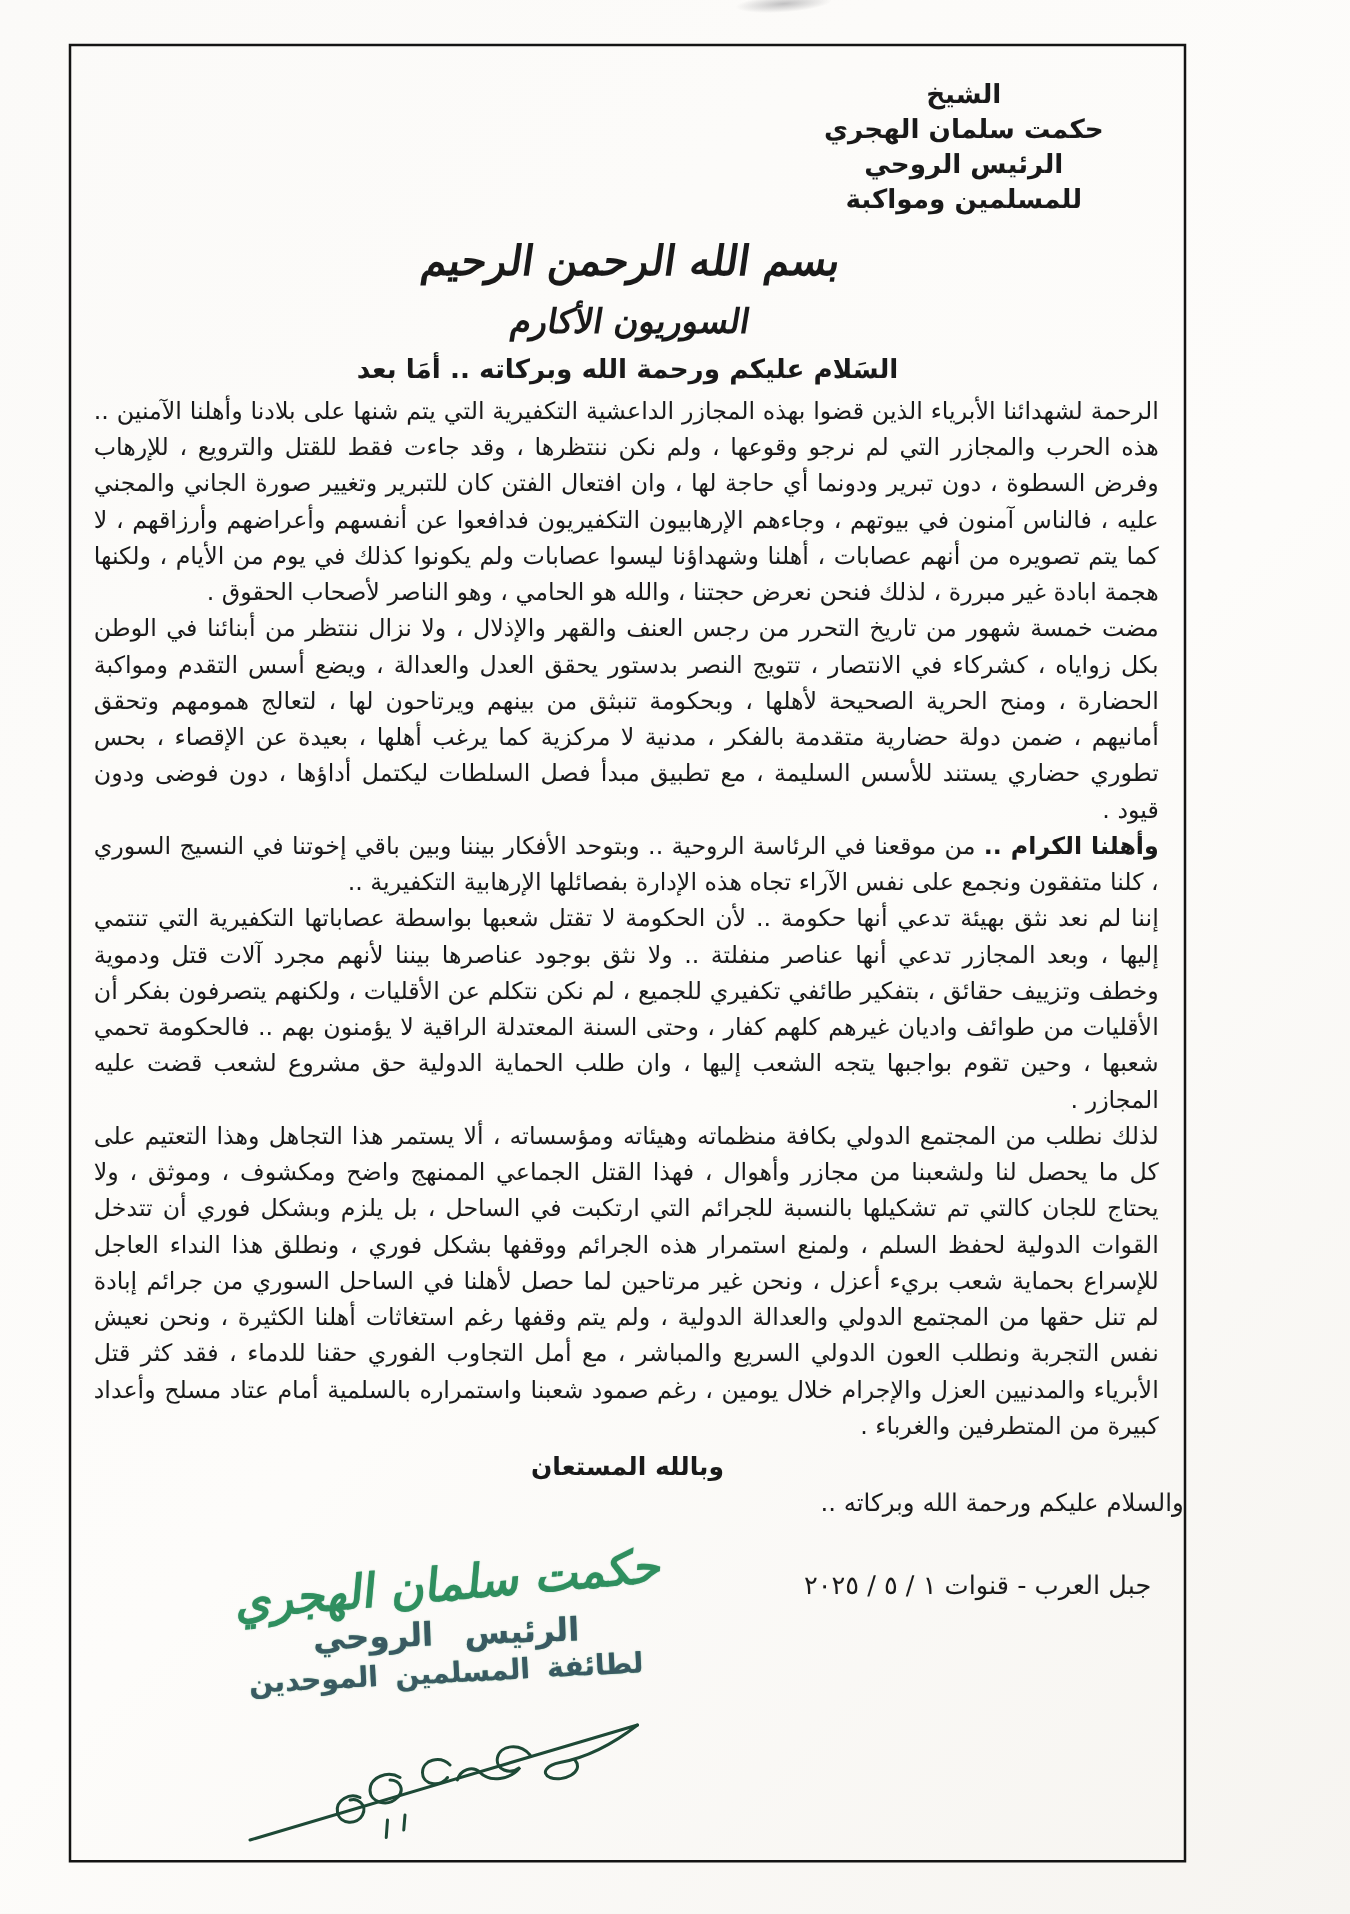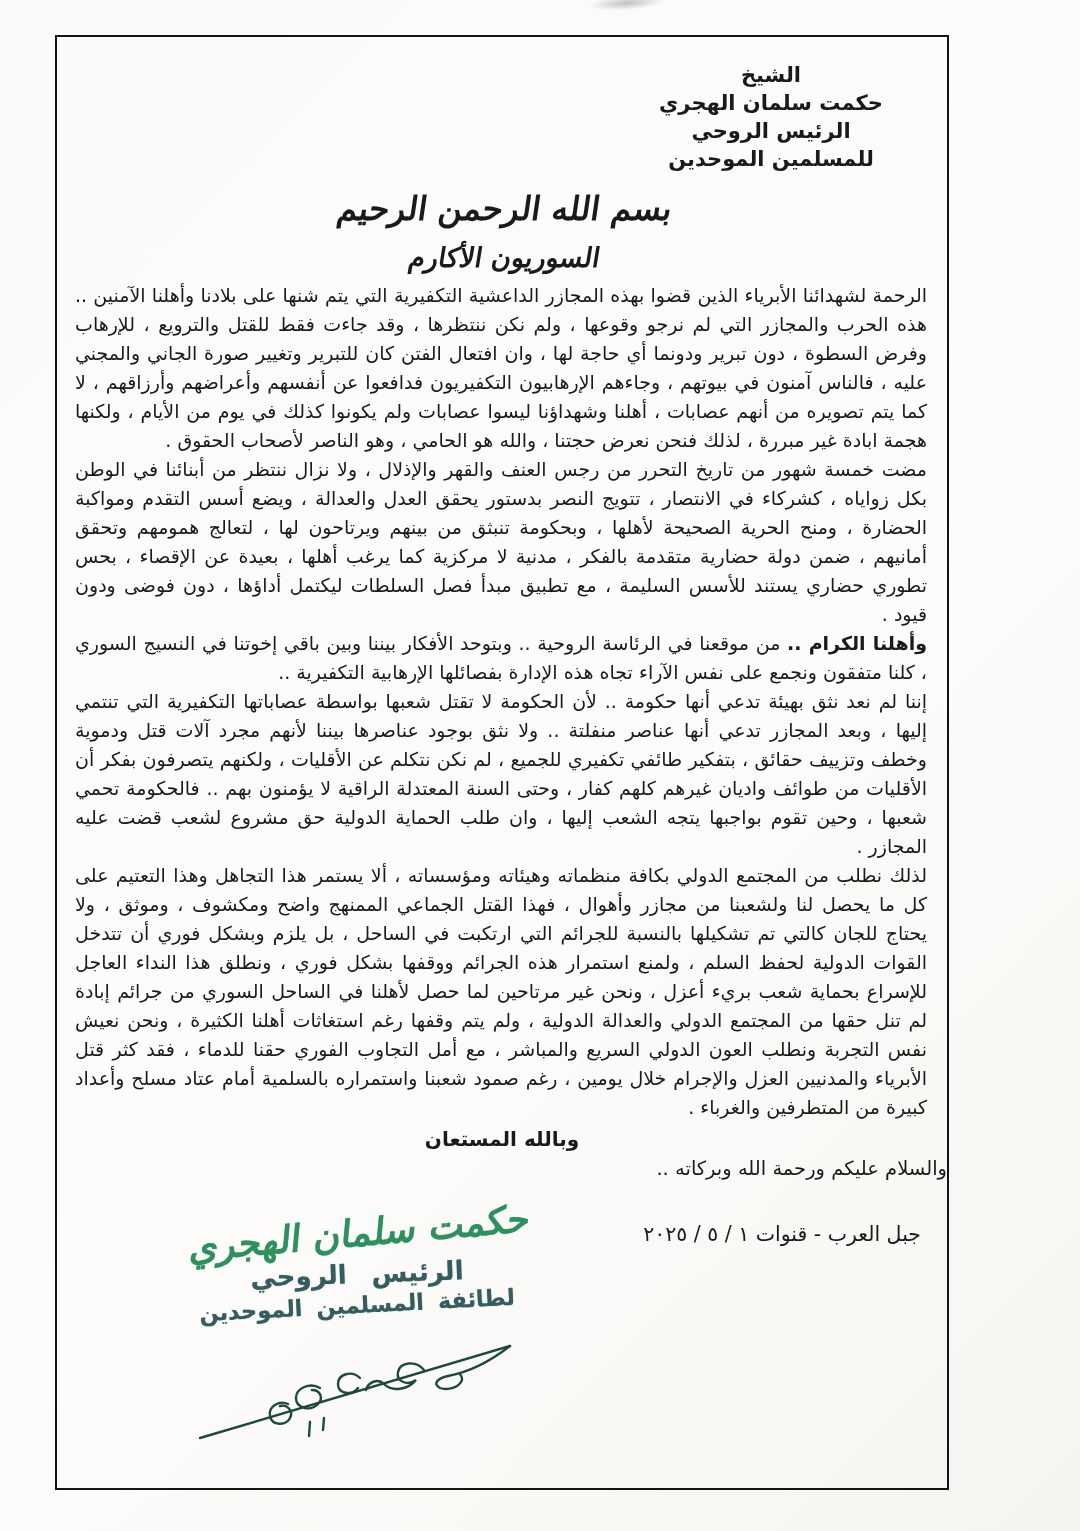--- a/index.html
+++ b/index.html
@@ -148,27 +148,28 @@
 
 <div class="page">
   <div class="smudge"></div>
 
   <div class="frame">
 
     <div class="letterhead">
       <div>الشيخ</div>
       <div>حكمت سلمان الهجري</div>
       <div>الرئيس الروحي</div>
-      <div>للمسلمين الموحدين</div>
+      <div>للمسلمين ومواكبة</div>
     </div>
 
     <div class="basmala">بسم الله الرحمن الرحيم</div>
 
     <div class="addressee">السوريون الأكارم</div>
 
+    <div class="greeting">السَلام عليكم ورحمة الله وبركاته .. أمَا بعد</div>
 
     <div class="letter-body">
       <p>الرحمة لشهدائنا الأبرياء الذين قضوا بهذه المجازر الداعشية التكفيرية التي يتم شنها على بلادنا وأهلنا الآمنين .. هذه الحرب والمجازر التي لم نرجو وقوعها ، ولم نكن ننتظرها ، وقد جاءت فقط للقتل والترويع ، للإرهاب وفرض السطوة ، دون تبرير ودونما أي حاجة لها ، وان افتعال الفتن كان للتبرير وتغيير صورة الجاني والمجني عليه ، فالناس آمنون في بيوتهم ، وجاءهم الإرهابيون التكفيريون فدافعوا عن أنفسهم وأعراضهم وأرزاقهم ، لا كما يتم تصويره من أنهم عصابات ، أهلنا وشهداؤنا ليسوا عصابات ولم يكونوا كذلك في يوم من الأيام ، ولكنها هجمة ابادة غير مبررة ،  لذلك فنحن نعرض حجتنا ، والله هو الحامي ، وهو الناصر لأصحاب الحقوق .</p>
       <p>مضت خمسة شهور من تاريخ التحرر من رجس العنف والقهر والإذلال ، ولا نزال ننتظر من أبنائنا في الوطن بكل زواياه ، كشركاء في الانتصار ،  تتويج النصر بدستور يحقق العدل والعدالة ، ويضع أسس التقدم ومواكبة الحضارة ، ومنح الحرية الصحيحة لأهلها ، وبحكومة تنبثق من بينهم ويرتاحون لها ، لتعالج همومهم وتحقق أمانيهم ، ضمن دولة حضارية متقدمة بالفكر ، مدنية لا مركزية  كما يرغب أهلها ، بعيدة عن الإقصاء ، بحس تطوري حضاري يستند للأسس السليمة ، مع تطبيق مبدأ فصل السلطات ليكتمل أداؤها ، دون فوضى ودون قيود .</p>
       <p><span class="lead">وأهلنا الكرام ..</span><span> من موقعنا في الرئاسة الروحية .. وبتوحد الأفكار بيننا وبين باقي إخوتنا في النسيج السوري ، كلنا متفقون ونجمع على نفس الآراء تجاه هذه الإدارة بفصائلها الإرهابية التكفيرية ..</span></p>
       <p>إننا لم نعد نثق بهيئة تدعي أنها حكومة .. لأن الحكومة لا تقتل شعبها بواسطة عصاباتها التكفيرية التي تنتمي إليها ، وبعد المجازر تدعي أنها عناصر منفلتة .. ولا نثق بوجود عناصرها بيننا لأنهم مجرد آلات قتل ودموية وخطف وتزييف حقائق ، بتفكير طائفي تكفيري للجميع ، لم نكن نتكلم عن الأقليات ، ولكنهم يتصرفون بفكر أن الأقليات من طوائف واديان غيرهم كلهم كفار ، وحتى السنة المعتدلة الراقية لا يؤمنون بهم .. فالحكومة تحمي شعبها ، وحين تقوم بواجبها يتجه الشعب إليها ، وان طلب الحماية الدولية حق مشروع لشعب  قضت عليه المجازر .</p>
       <p>لذلك نطلب من المجتمع الدولي بكافة منظماته وهيئاته ومؤسساته ، ألا يستمر هذا التجاهل وهذا التعتيم على كل ما يحصل لنا ولشعبنا من مجازر وأهوال ، فهذا القتل الجماعي الممنهج  واضح ومكشوف ، وموثق ، ولا يحتاج للجان كالتي تم تشكيلها  بالنسبة للجرائم التي ارتكبت في الساحل ، بل يلزم وبشكل فوري أن تتدخل القوات الدولية لحفظ السلم ، ولمنع استمرار هذه الجرائم ووقفها بشكل فوري ، ونطلق هذا النداء العاجل للإسراع بحماية شعب بريء أعزل ، ونحن غير مرتاحين لما حصل لأهلنا في الساحل السوري من جرائم إبادة لم تنل حقها من المجتمع الدولي والعدالة الدولية ، ولم يتم وقفها رغم استغاثات أهلنا الكثيرة ، ونحن نعيش نفس التجربة ونطلب العون الدولي السريع والمباشر ، مع أمل التجاوب الفوري حقنا للدماء ، فقد كثر قتل الأبرياء والمدنيين العزل والإجرام خلال يومين ، رغم صمود شعبنا واستمراره بالسلمية أمام عتاد مسلح وأعداد كبيرة من المتطرفين والغرباء .</p>
     </div>
 
     <div class="closing-tawakkul">وبالله المستعان</div>

